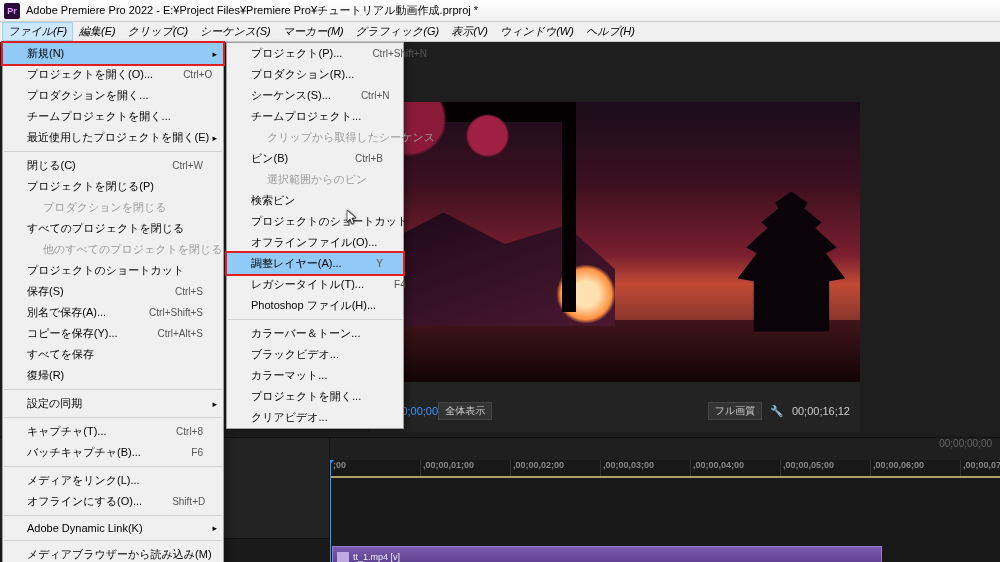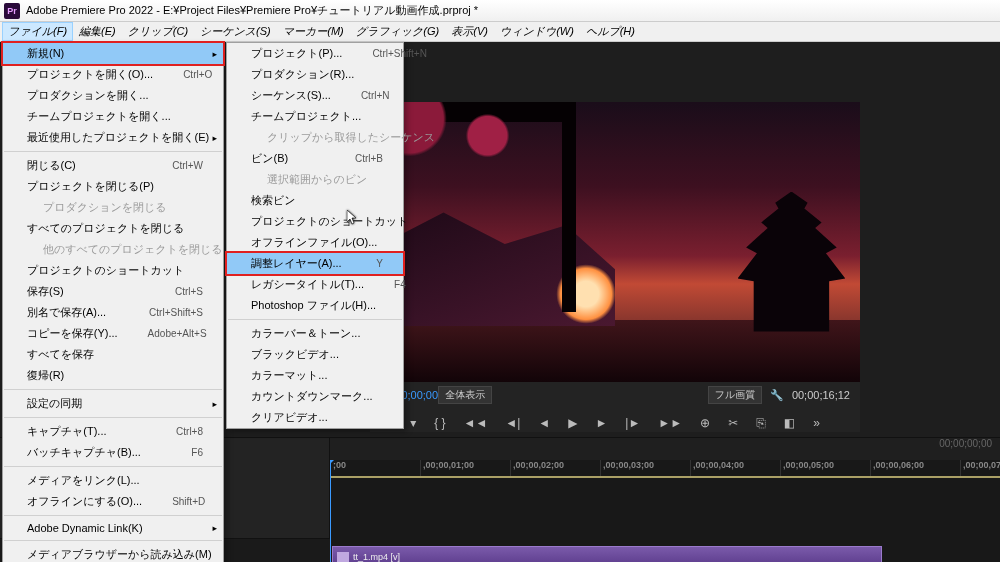--- a/index.html
+++ b/index.html
@@ -23,21 +23,21 @@
   
   .program { position:absolute; left:370px; top:60px; right:140px; height:330px; background:#181818;}
   .program .viewer { position:absolute; inset:0 0 50px 0; background: linear-gradient(180deg,#1a0d1a 0%,#3d1020 30%,#7a1f2f 55%,#c14a35 65%,#2a1420 100%); overflow:hidden;}
   .program .sun { position:absolute; left:38%; top:58%; width:60px; height:60px; background:radial-gradient(circle,#ffe0b0 30%,#ff9040 60%,transparent 70%); border-radius:50%;}
   .program .mtn { position:absolute; left:0; bottom:20%; width:50%; height:45%; background:linear-gradient(160deg,#1a0815,#4a1830); clip-path: polygon(0 100%, 0 40%, 30% 10%, 55% 35%, 80% 20%, 100% 55%, 100% 100%);}
   .program .temple { position:absolute; right:3%; bottom:18%; width:22%; height:50%; background:#0a0308; clip-path: polygon(50% 0, 65% 8%, 62% 12%, 78% 22%, 72% 26%, 92% 40%, 82% 44%, 100% 62%, 85% 64%, 85% 100%, 15% 100%, 15% 64%, 0 62%, 18% 44%, 8% 40%, 28% 26%, 22% 22%, 38% 12%, 35% 8%);}
   .program .torii { position:absolute; left:2%; top:0; width:40%; height:75%; border:14px solid #050103; border-bottom:none; border-top-width:20px;}
   .program .water { position:absolute; left:0; right:0; bottom:0; height:22%; background:linear-gradient(#40151a,#120408);}
   .program .leaves { position:absolute; left:0; top:0; width:40%; height:30%; background: radial-gradient(circle at 20% 20%, #8b1a3a 0 20%, transparent 22%), radial-gradient(circle at 60% 40%, #a02045 0 15%, transparent 17%);}
   .program .controls { position:absolute; left:0; right:0; bottom:0; height:50px; background:#232323; display:flex; flex-direction:column;}
-  .program .timecodes { display:flex; align-items:center; justify-content:space-between; padding:4px 10px; font-size:11px;}
+  .program .timecodes { display:flex; align-items:center; justify-content:space-between; padding:20px 10px; font-size:11px;}
   .program .timecodes .tc { color:#3a9aff;}
   .program .scrub { height:6px; background:#111; margin:2px 10px; position:relative;}
   .program .scrub .head { position:absolute; left:0; top:-3px; width:1px; height:12px; background:#3a9aff;}
   .program .buttons { display:flex; align-items:center; justify-content:center; gap:18px; padding:4px 0; color:#bbb;}
   .program .buttons span { font-size:12px; cursor:default;}
   .tc-dropdown { background:#333; padding:1px 6px; font-size:10px; border:1px solid #444;}
 
   
   .lower-left { position:absolute; left:0; top:395px; width:330px; bottom:0; background:#232323; border-top:1px solid #111; border-right:1px solid #111;}
   .lower-left .pj-tc { color:#3a9aff; font-size:13px; padding:6px 8px 2px; }
@@ -223,21 +223,21 @@
     <div class="row">
       <span>保存(S)</span>
       <span class="sc">Ctrl+S</span>
     </div>
     <div class="row">
       <span>別名で保存(A)...</span>
       <span class="sc">Ctrl+Shift+S</span>
     </div>
     <div class="row">
       <span>コピーを保存(Y)...</span>
-      <span class="sc">Adobe+Alt+S</span>
+      <span class="sc">Ctrl+Alt+S</span>
     </div>
     <div class="row">
       <span>すべてを保存</span>
     </div>
     <div class="row">
       <span>復帰(R)</span>
     </div>
     <hr>
     <div class="row">
       <span>設定の同期</span>
@@ -320,21 +320,21 @@
     <div class="row">
       <span>カラーバー＆トーン...</span>
     </div>
     <div class="row">
       <span>ブラックビデオ...</span>
     </div>
     <div class="row">
       <span>カラーマット...</span>
     </div>
     <div class="row">
-      <span>カウントダウンマーク...</span>
+      <span>プロジェクトを開く...</span>
     </div>
     <div class="row">
       <span>クリアビデオ...</span>
     </div>
   </div>
 
 <div class="cursor" style="left:347px; top:210px;">
   <svg viewBox="0 0 12 16">
       <path d="M0 0 L0 12 L3 9 L5 14 L7 13 L5 8 L9 8 Z" fill="#fff" stroke="#000" stroke-width="0.6"></path>
     </svg>

